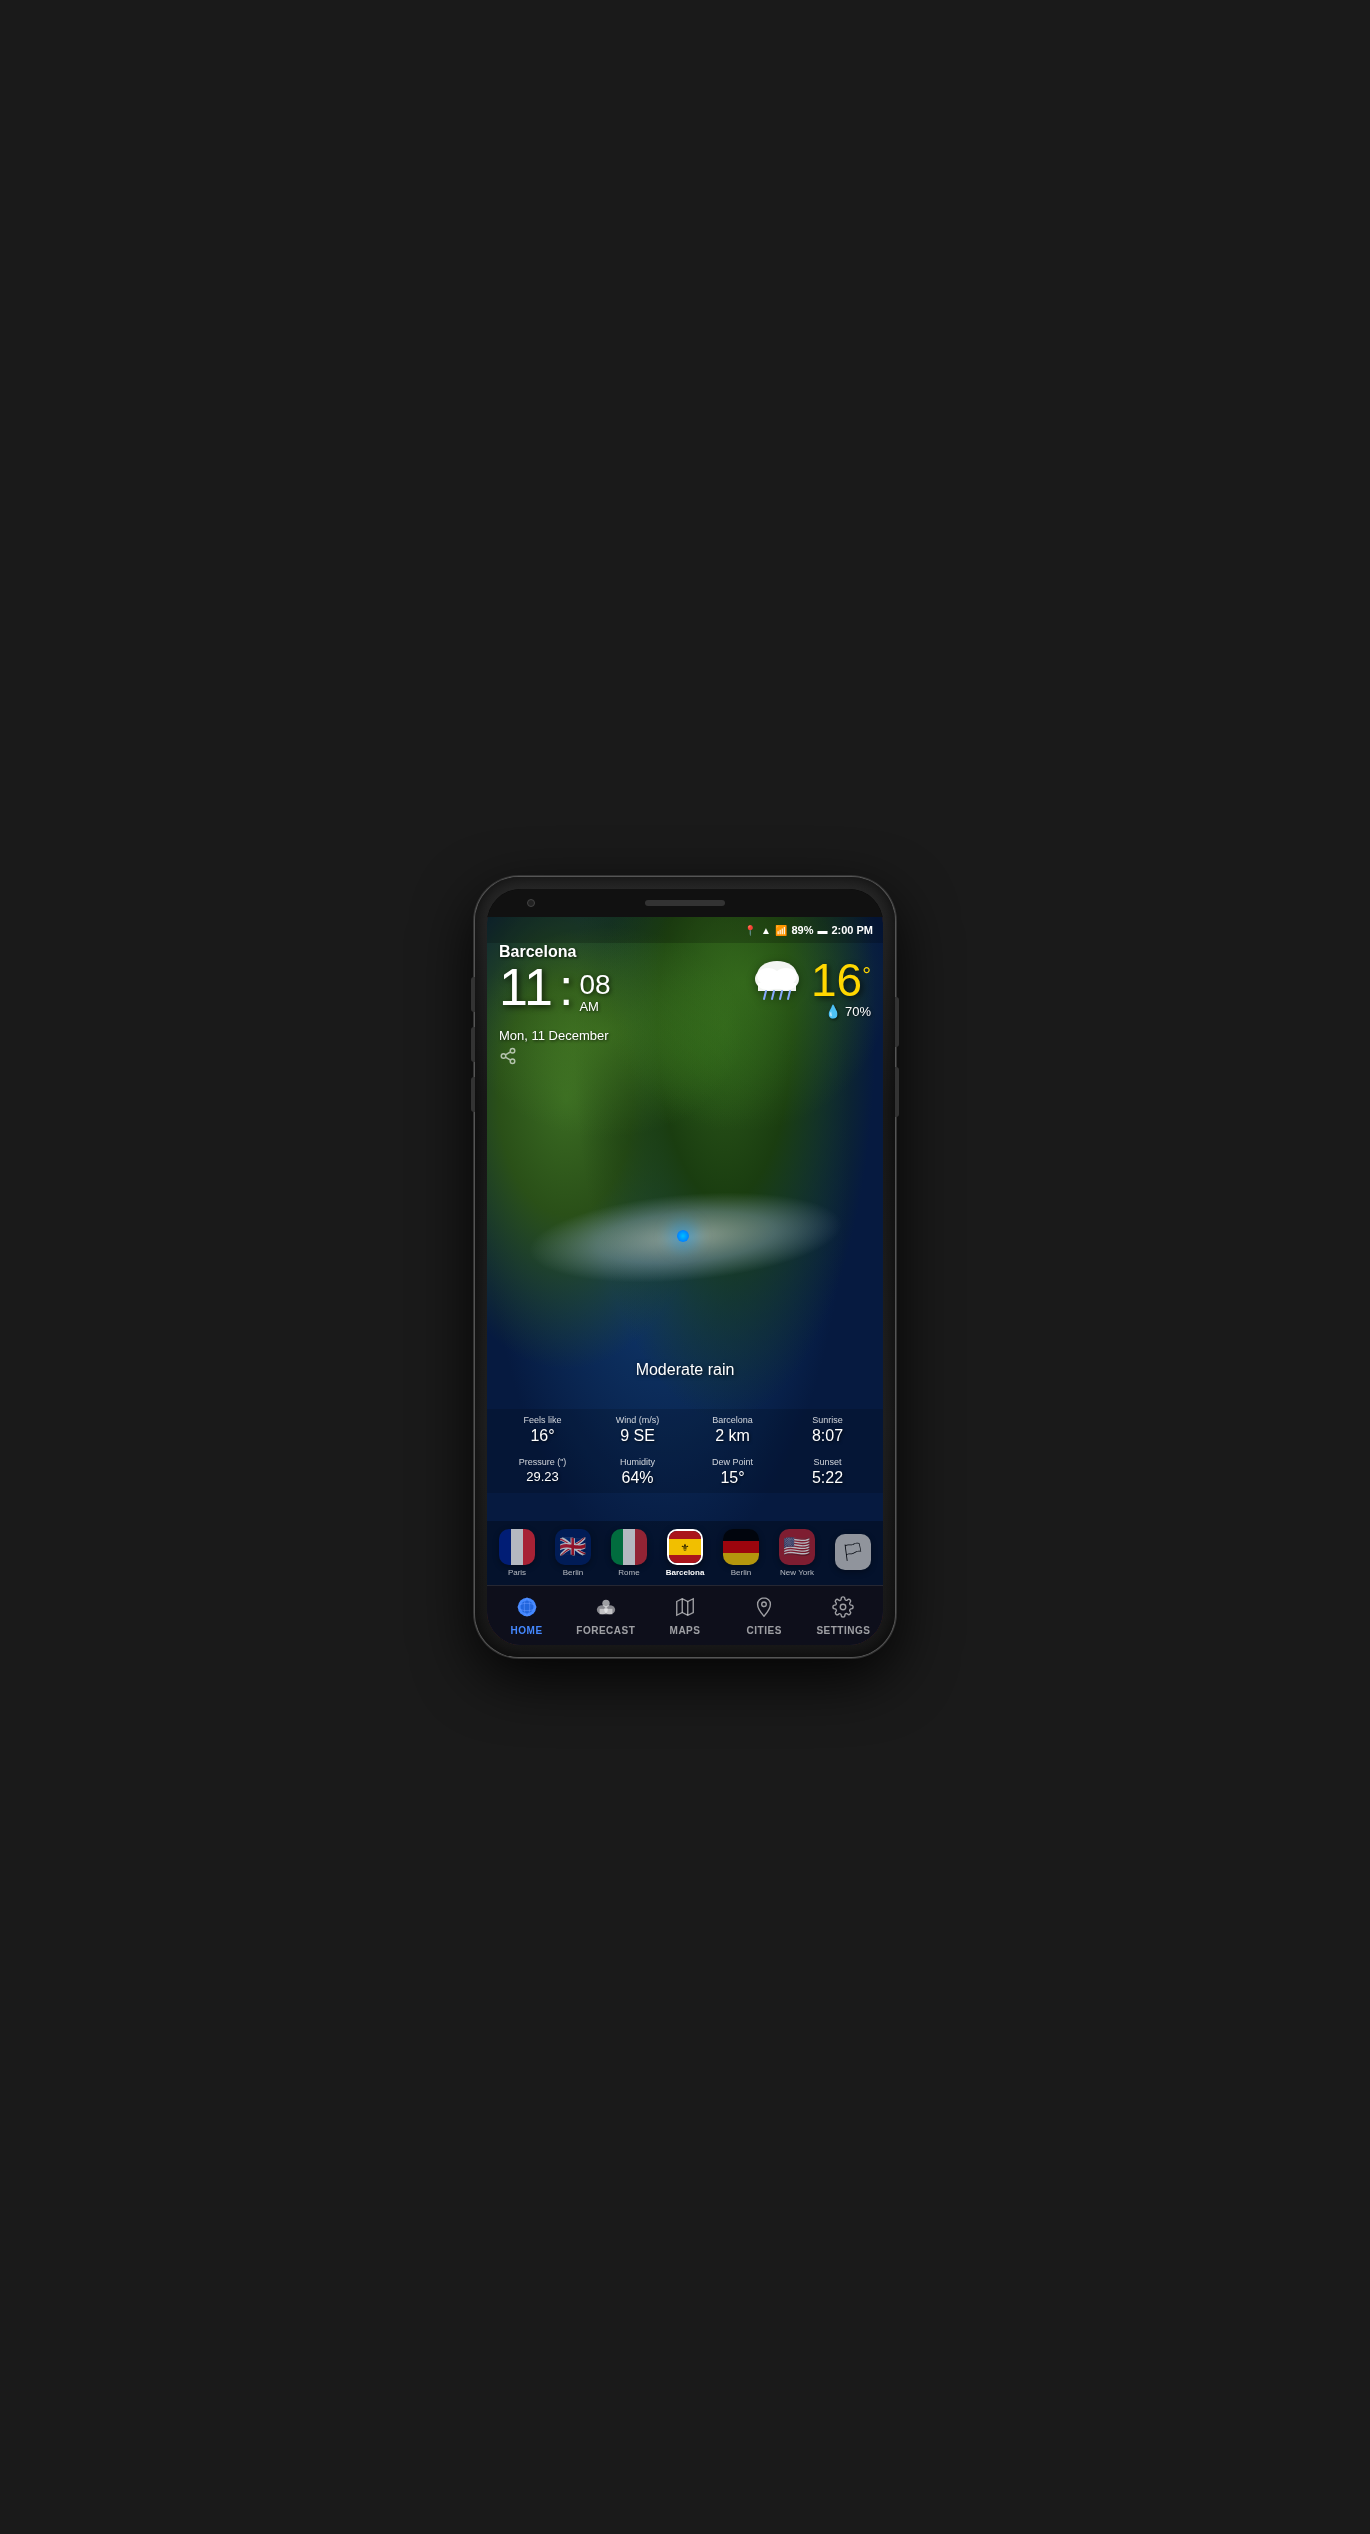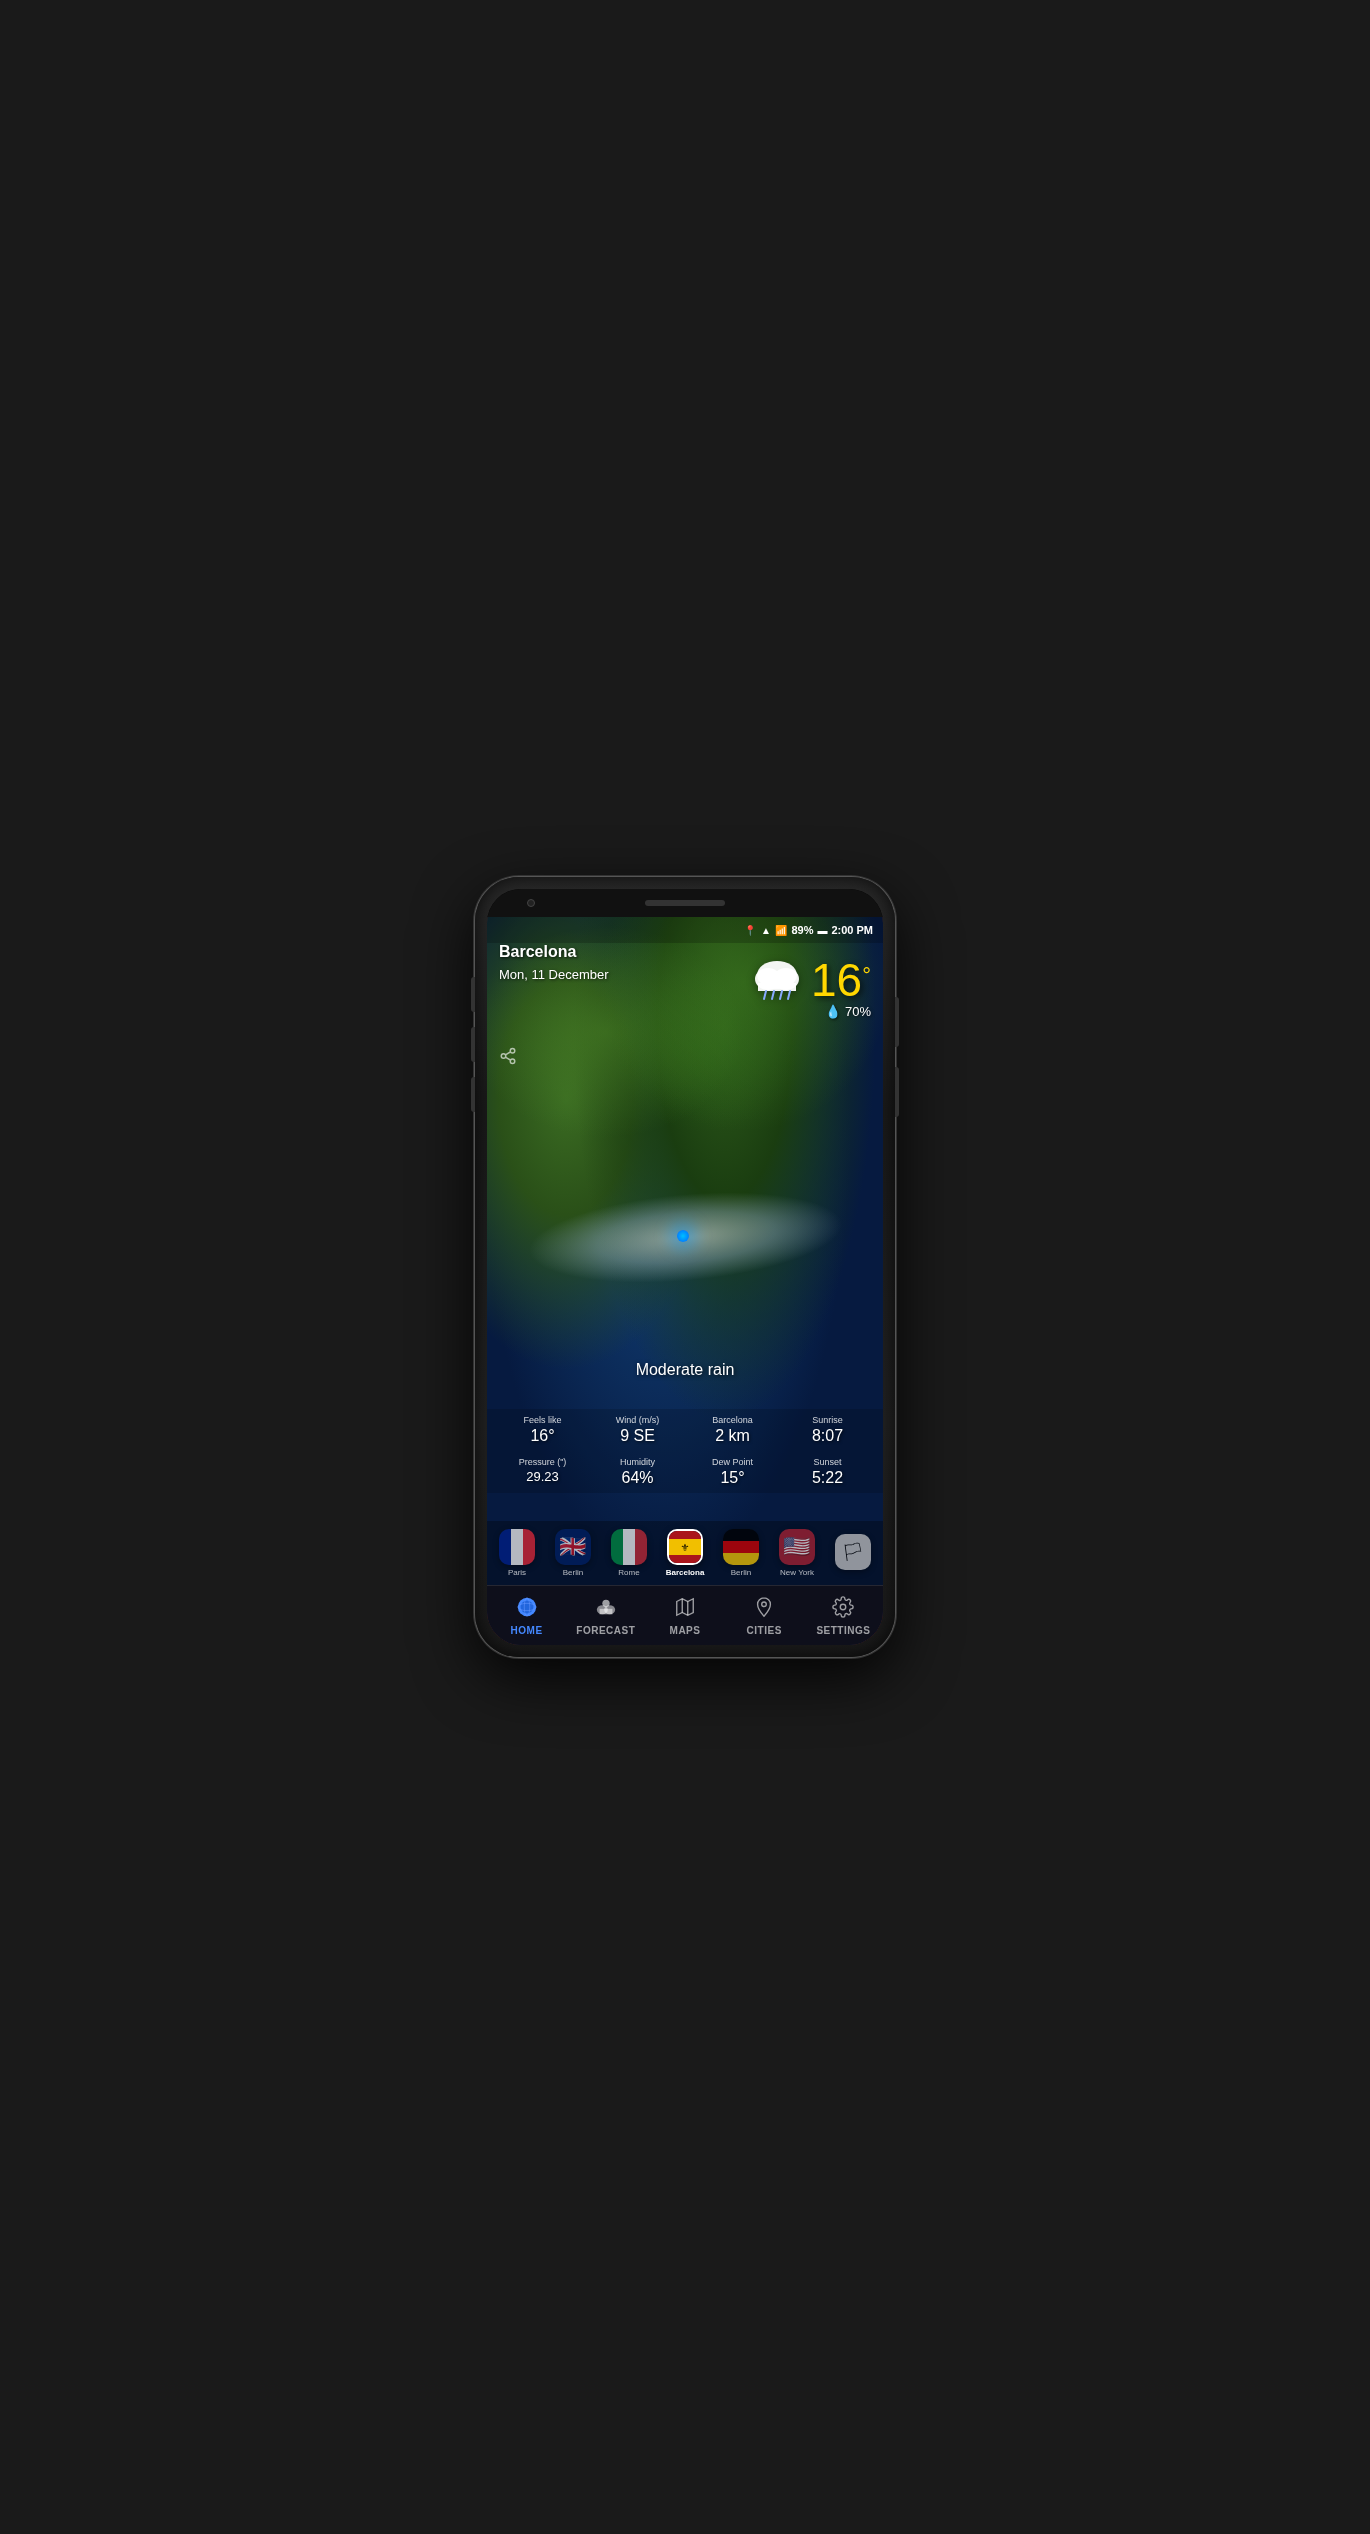--- a/index.html
+++ b/index.html
@@ -227,21 +227,21 @@
       color: white;
       font-size: 13px;
       font-weight: 400;
       text-shadow: 1px 1px 3px rgba(0,0,0,0.7);
     }
     .date-text {
       color: white;
       font-size: 13px;
       font-weight: 400;
       text-shadow: 1px 1px 3px rgba(0,0,0,0.7);
-      margin-top: 6px;
+      margin-top: 14px;
     }
 
     
     .share-icon {
       position: absolute;
       top: 130px;
       left: 12px;
       color: white;
       font-size: 18px;
       opacity: 0.8;
@@ -522,20 +522,28 @@
           <span class="status-icon">▲</span>
           <span class="status-icon">📶</span>
           <span class="status-text">89%</span>
           <span class="status-icon">▬</span>
           <span class="status-text">2:00 PM</span>
         </div>
       </div>
 
       <div class="weather-main">
         <div class="city-name">Barcelona</div>
+        <div class="time-row">
+          <span class="time-big">11</span>
+          <span class="time-colon">:</span>
+          <div class="time-details">
+            <span class="time-minutes">08</span>
+            <span class="time-ampm">AM</span>
+          </div>
+        </div>
         <div class="date-text">Mon, 11 December</div>
       </div>
 
       <div class="share-icon">
         <svg width="18" height="18" viewBox="0 0 24 24" fill="white" opacity="0.8">
           <circle cx="18" cy="5" r="3" stroke="white" stroke-width="2" fill="none"></circle>
           <circle cx="6" cy="12" r="3" stroke="white" stroke-width="2" fill="none"></circle>
           <circle cx="18" cy="19" r="3" stroke="white" stroke-width="2" fill="none"></circle>
           <line x1="8.59" y1="13.51" x2="15.42" y2="17.49" stroke="white" stroke-width="2"></line>
           <line x1="15.41" y1="6.51" x2="8.59" y2="10.49" stroke="white" stroke-width="2"></line>

